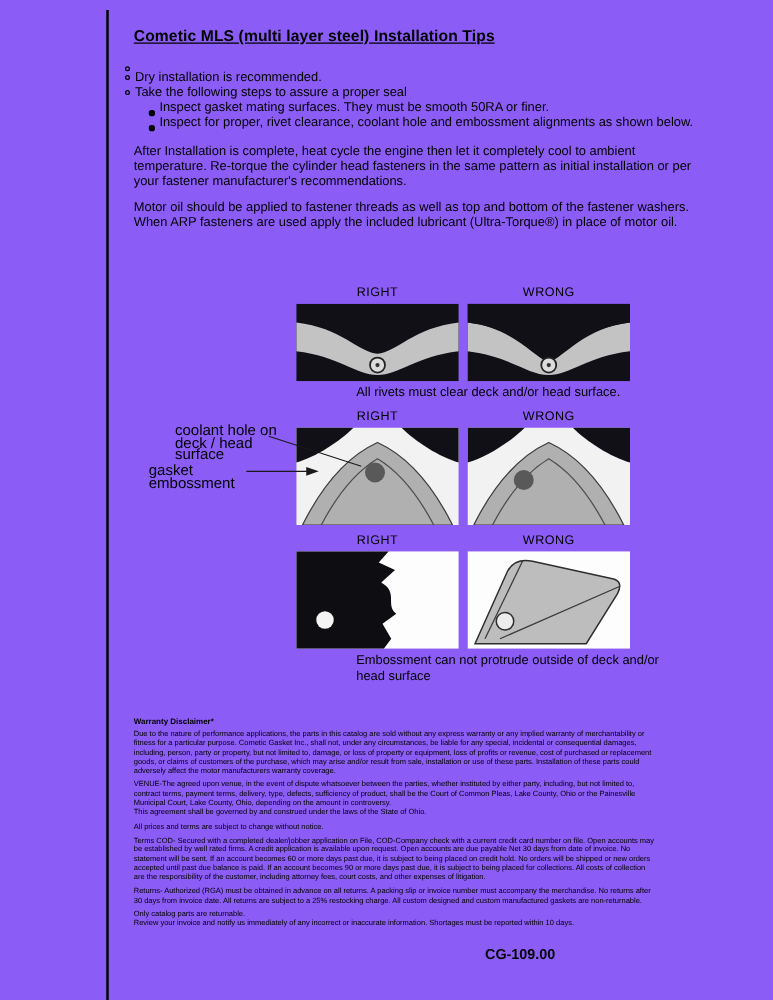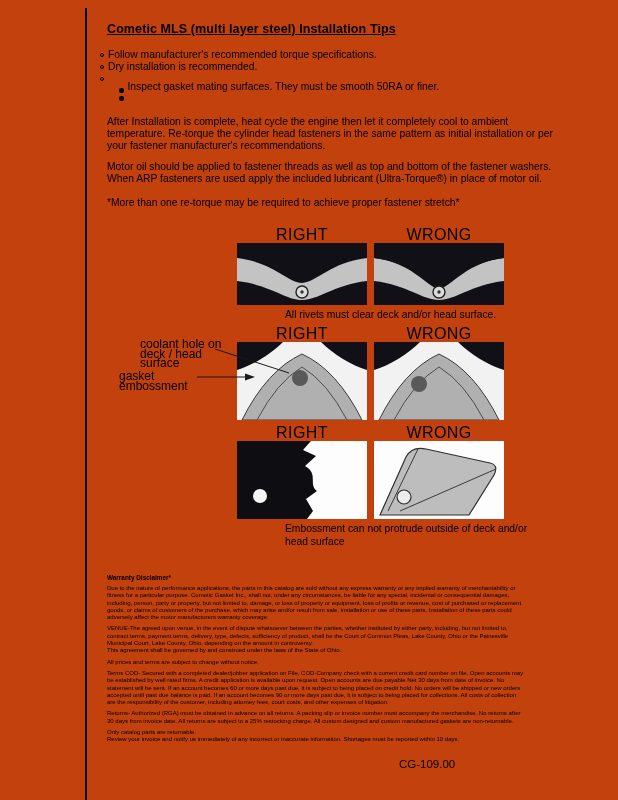--- a/index.html
+++ b/index.html
@@ -1,19 +1,19 @@
 <!DOCTYPE html>
 <html><head>
 <meta charset="utf-8">
 <style>
   html,body { margin:0; padding:0; background:#ffffff; }
   * { box-sizing:border-box; }
   .page {
     position:relative; width:618px; height:800px; margin:0 auto;
-    background:#c2410c; color:#000; overflow:hidden;
+    background:#8b5cf6; color:#000; overflow:hidden;
     font-family:"Liberation Sans", sans-serif;
   }
   .left-rule { position:absolute; left:85px; top:8px; bottom:0; width:2px; background:#000; }
 
   .title {
     position:absolute; left:107px; top:22px; margin:0;
     font-size:12.5px; font-weight:bold; text-decoration:underline; letter-spacing:0.1px;
   }
 
   .tips { position:absolute; left:100px; top:49px; width:480px; }
@@ -25,69 +25,69 @@
   .diesel { position:absolute; left:107px; top:116px; width:462px; }
   .d-head { font-size:11px; font-weight:bold; margin:0 0 9px 0; }
   .body-p { margin:0 0 10px 0; font-size:10.3px; line-height:11.8px; }
   .note { margin-top:12px; }
 
   .diagrams { position:absolute; left:237px; top:228px; width:300px; }
   .drow { margin-bottom:6px; }
   .drow.rel { position:relative; }
   .pair { display:flex; gap:7px; }
   .col { width:130px; }
-  .hdr { height:14px; font-size:16px; letter-spacing:0.4px; text-align:center; line-height:14px; }
+  .hdr { height:14px; font-size:10px; letter-spacing:0.4px; text-align:center; line-height:14px; }
   .fig { display:block; margin-top:1px; }
   .cap { font-size:10.3px; line-height:13px; margin-top:3px;margin-left:48px; }
   .cap3 { width:250px; }
 
   .ann { position:absolute; font-size:12px; line-height:9.5px; white-space:pre-line; z-index:3; }
   .ann1 { left:-97px; top:13px; width:92px; }
   .ann2 { left:-118px; top:45px; width:90px; }
   .conn { position:absolute; left:-120px; top:0; z-index:2; pointer-events:none; }
 
   .legal { position:absolute; left:107px; top:574px; width:418px; }
   .legal-head { font-size:6.4px; font-weight:bold; margin:0 0 4px 0; }
   .lp { margin:0 0 4px 0; font-size:6px; line-height:7.3px; white-space:pre-line; }
 
-  .footer-code { position:absolute; left:399px; top:758px; font-size:11.5px; }
+  .footer-code { position:absolute; left:388px; top:758px; font-size:11.5px;font-weight:bold; }
 </style>
 </head>
 <body>
 
 <div class="page">
   <div class="left-rule"></div>
 
   <h1 class="title">Cometic MLS (multi layer steel) Installation Tips</h1>
 
   <div class="tips">
     <div class="tip">
       <span class="ob"></span>
-      <span>Follow manufacturer's recommended torque specifications.</span>
     </div>
     <div class="tip">
       <span class="ob"></span>
       <span>Dry installation is recommended.</span>
     </div>
     <div class="tip">
       <span class="ob"></span>
+      <span>Take the following steps to assure a proper seal</span>
     </div>
     <div class="tip sub">
       <span class="fb"></span>
       <span>Inspect gasket mating surfaces.  They must be smooth 50RA or finer.</span>
     </div>
     <div class="tip sub">
       <span class="fb"></span>
+      <span>Inspect for proper, rivet clearance, coolant hole and embossment alignments as shown below.</span>
     </div>
   </div>
 
   <div class="diesel">
     <p class="body-p">After Installation is complete, heat cycle the engine then let it completely cool to ambient temperature. Re-torque the cylinder head fasteners in the same pattern as initial installation or per your fastener manufacturer's recommendations.</p>
     <p class="body-p">Motor oil should be applied to fastener threads as well as top and bottom of the fastener washers. When ARP fasteners are used apply the included lubricant (Ultra-Torque®) in place of motor oil.</p>
-    <p class="body-p note">*More than one re-torque may be required to achieve proper fastener stretch*</p>
   </div>
 
   <div class="diagrams">
 
     <div class="drow">
       <div class="pair">
         <div class="col">
           <div class="hdr">RIGHT</div>
           <svg class="fig" width="130" height="62" viewBox="0 0 130 62">
             <rect width="130" height="62" fill="#101016"></rect>

